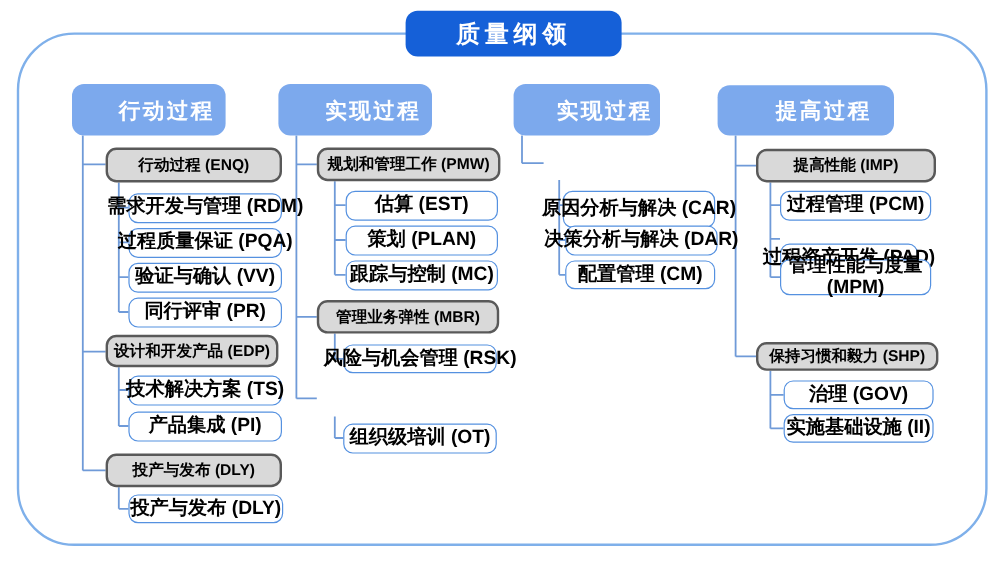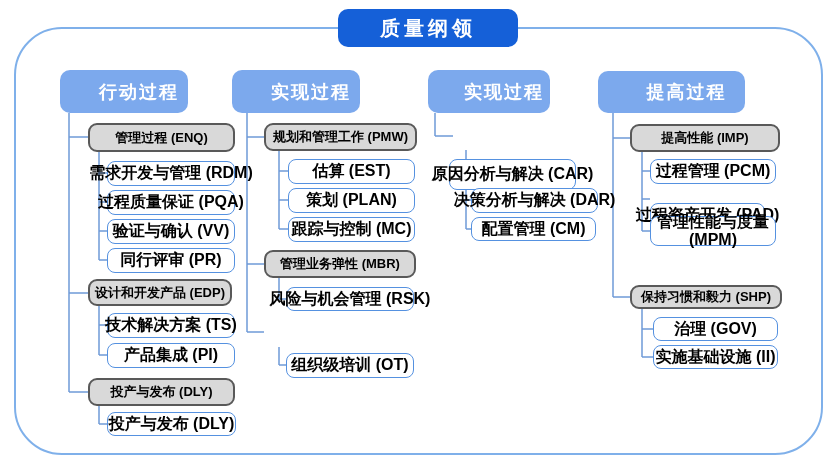--- a/index.html
+++ b/index.html
@@ -38,42 +38,42 @@
   <svg class="connsvg" viewBox="0 0 839 469">
     <path class="conn" d="M69 113 V392 M69 137 H88 M69 293 H88 M69 392 H88 M99 152 V260 M99 173 H107 M99 202 H107 M99 231 H107 M99 260 H107 M99 306 V355 M99 325 H107 M99 355 H107 M99 406 V424 M99 424 H107"></path>
     <path class="conn" d="M247 113 V332 M247 137 H264 M247 264 H264 M247 332 H264 M279 151 V229 M279 171 H288 M279 200 H288 M279 229 H288 M279 278 V299 M279 299 H286 M279 347 V365 M279 365 H286"></path>
     <path class="conn" d="M435 113 V136 M435 136 H453 M466 150 V229 M466 171 H471 M466 200 H471 M466 229 H471"></path>
     <path class="conn" d="M613 113 V297 M613 138 H630 M613 297 H630 M642 152 V231 M642 171 H650 M642 199 H650 M642 231 H650 M642 309 V357 M642 329 H653 M642 357 H653"></path>
   </svg>
 
   <div class="title">质量纲领</div>
 
   <div class="node hdr" style="left:60px;top:70px;width:128px;height:43px">行动过程</div>
-  <div class="node gbox" style="left:88px;top:123px;width:147px;height:29px">管理过程 (ENQ)</div>
+  <div class="node gbox" style="left:88px;top:123px;width:147px;height:29px">行动过程 (ENQ)</div>
   <div class="node wbox" style="left:107px;top:161px;width:128px;height:25px">需求开发与管理 (RDM)</div>
   <div class="node wbox" style="left:107px;top:190px;width:128px;height:25px">过程质量保证 (PQA)</div>
   <div class="node wbox" style="left:107px;top:219px;width:128px;height:25px">验证与确认 (VV)</div>
   <div class="node wbox" style="left:107px;top:248px;width:128px;height:25px">同行评审 (PR)</div>
   <div class="node gbox" style="left:88px;top:279px;width:144px;height:27px">设计和开发产品 (EDP)</div>
   <div class="node wbox" style="left:107px;top:313px;width:128px;height:25px">技术解决方案 (TS)</div>
   <div class="node wbox" style="left:107px;top:343px;width:128px;height:25px">产品集成 (PI)</div>
   <div class="node gbox" style="left:88px;top:378px;width:147px;height:28px">投产与发布 (DLY)</div>
   <div class="node wbox" style="left:107px;top:412px;width:129px;height:24px">投产与发布 (DLY)</div>
 
   <div class="node hdr" style="left:232px;top:70px;width:128px;height:43px">实现过程</div>
   <div class="node gbox" style="left:264px;top:123px;width:153px;height:28px">规划和管理工作 (PMW)</div>
   <div class="node wbox" style="left:288px;top:159px;width:127px;height:25px">估算 (EST)</div>
   <div class="node wbox" style="left:288px;top:188px;width:127px;height:25px">策划 (PLAN)</div>
   <div class="node wbox" style="left:288px;top:217px;width:127px;height:25px">跟踪与控制 (MC)</div>
   <div class="node gbox" style="left:264px;top:250px;width:152px;height:28px">管理业务弹性 (MBR)</div>
   <div class="node wbox" style="left:286px;top:287px;width:128px;height:24px">风险与机会管理 (RSK)</div>
   <div class="node wbox" style="left:286px;top:353px;width:128px;height:25px">组织级培训 (OT)</div>
 
   <div class="node hdr" style="left:428px;top:70px;width:122px;height:43px">实现过程</div>
-  <div class="node wbox" style="left:449px;top:159px;width:127px;height:31px">原因分析与解决 (CAR)</div>
+  <div class="node wbox" style="left:469px;top:159px;width:127px;height:31px">原因分析与解决 (CAR)</div>
   <div class="node wbox" style="left:471px;top:188px;width:127px;height:25px">决策分析与解决 (DAR)</div>
   <div class="node wbox" style="left:471px;top:217px;width:125px;height:24px">配置管理 (CM)</div>
 
   <div class="node hdr" style="left:598px;top:71px;width:147px;height:42px">提高过程</div>
   <div class="node gbox" style="left:630px;top:124px;width:150px;height:28px">提高性能 (IMP)</div>
   <div class="node wbox" style="left:650px;top:159px;width:126px;height:25px">过程管理 (PCM)</div>
   <div class="node wbox" style="left:650px;top:203px;width:115px;height:25px">过程资产开发 (PAD)</div>
   <div class="node wbox wrap" style="left:650px;top:216px;width:126px;height:30px">管理性能与度量 (MPM)</div>
   <div class="node gbox" style="left:630px;top:285px;width:152px;height:24px">保持习惯和毅力 (SHP)</div>
   <div class="node wbox" style="left:653px;top:317px;width:125px;height:24px">治理 (GOV)</div>

